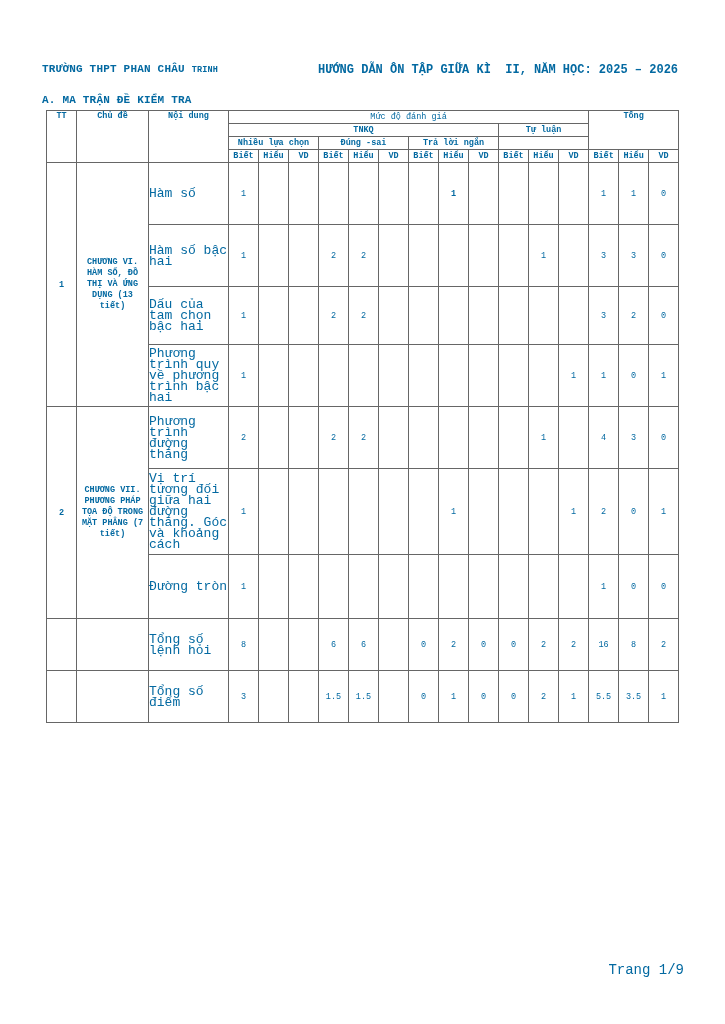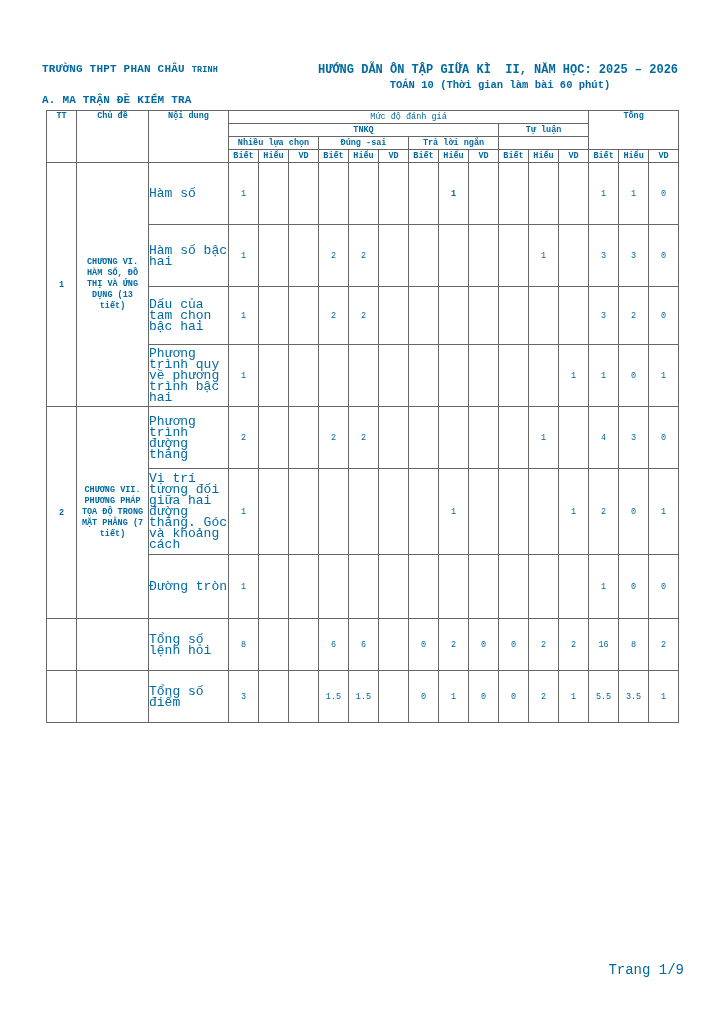--- a/index.html
+++ b/index.html
@@ -41,21 +41,20 @@
 </style>
 </head>
 <body>
 
 <div class="page">
 
   <div class="doc-header">
     <div class="school"><span>TRƯỜNG THPT PHAN CHÂU</span> <span class="suffix">TRINH</span></div>
     <div class="exam-title">
       <div class="t1">HƯỚNG DẪN ÔN TẬP GIỮA KÌ  II, NĂM HỌC: 2025 – 2026</div>
-      <div class="t2">TOÁN 10 (Thời gian làm bài 60 phút)</div>
     </div>
   </div>
 
   <div class="section-title">A. MA TRẬN ĐỀ KIỂM TRA</div>
 
   <table class="matrix">
     <colgroup>
       <col style="width:30px">
         <col style="width:72px">
         <col style="width:80px">

